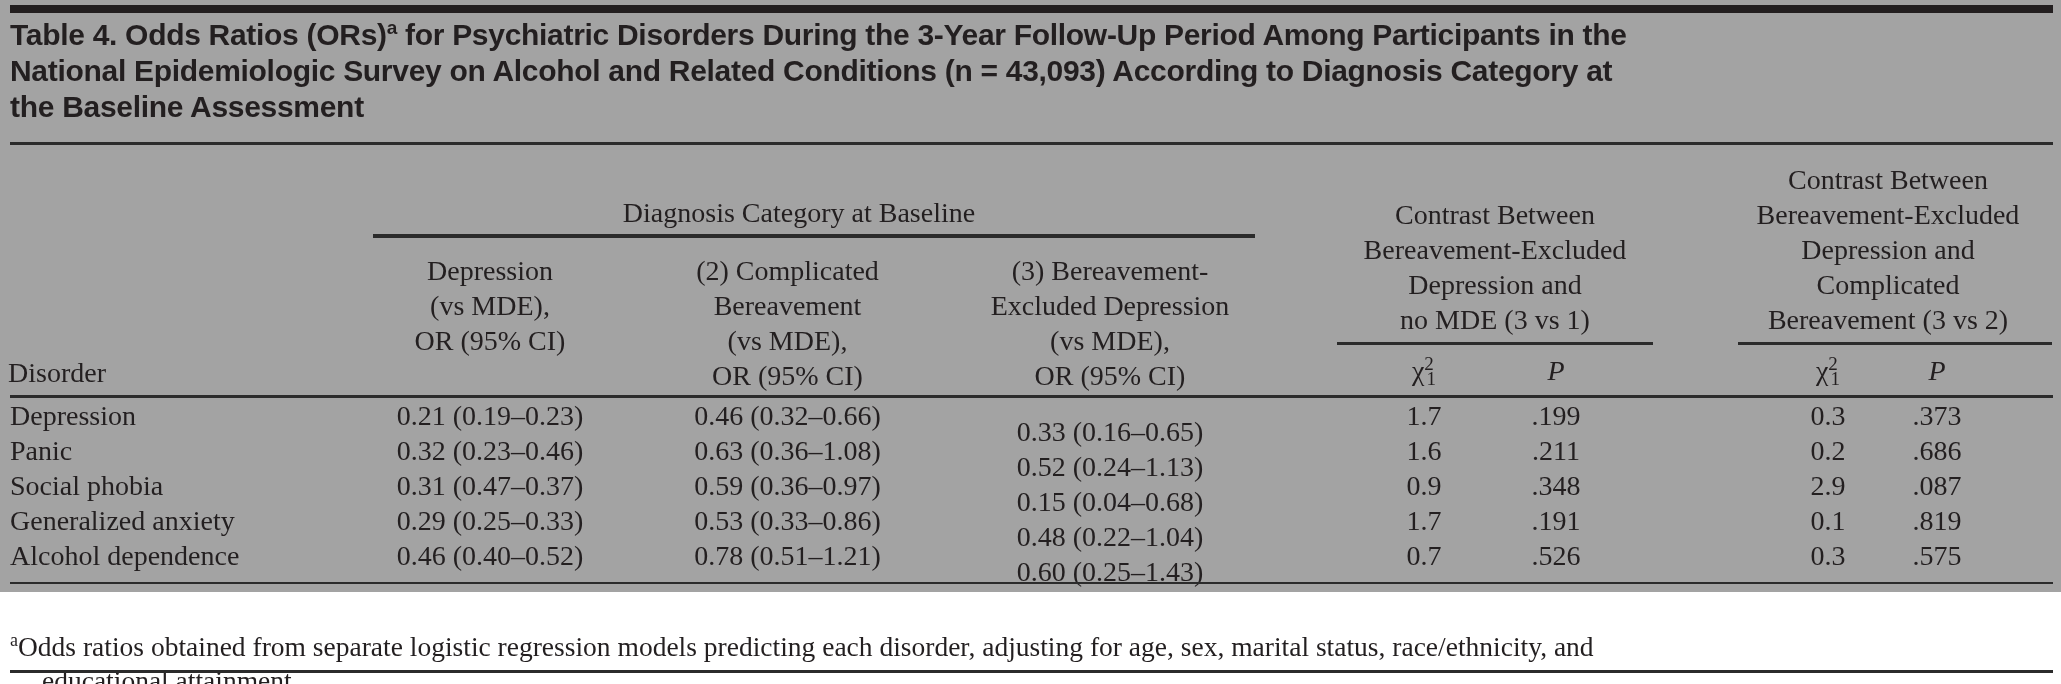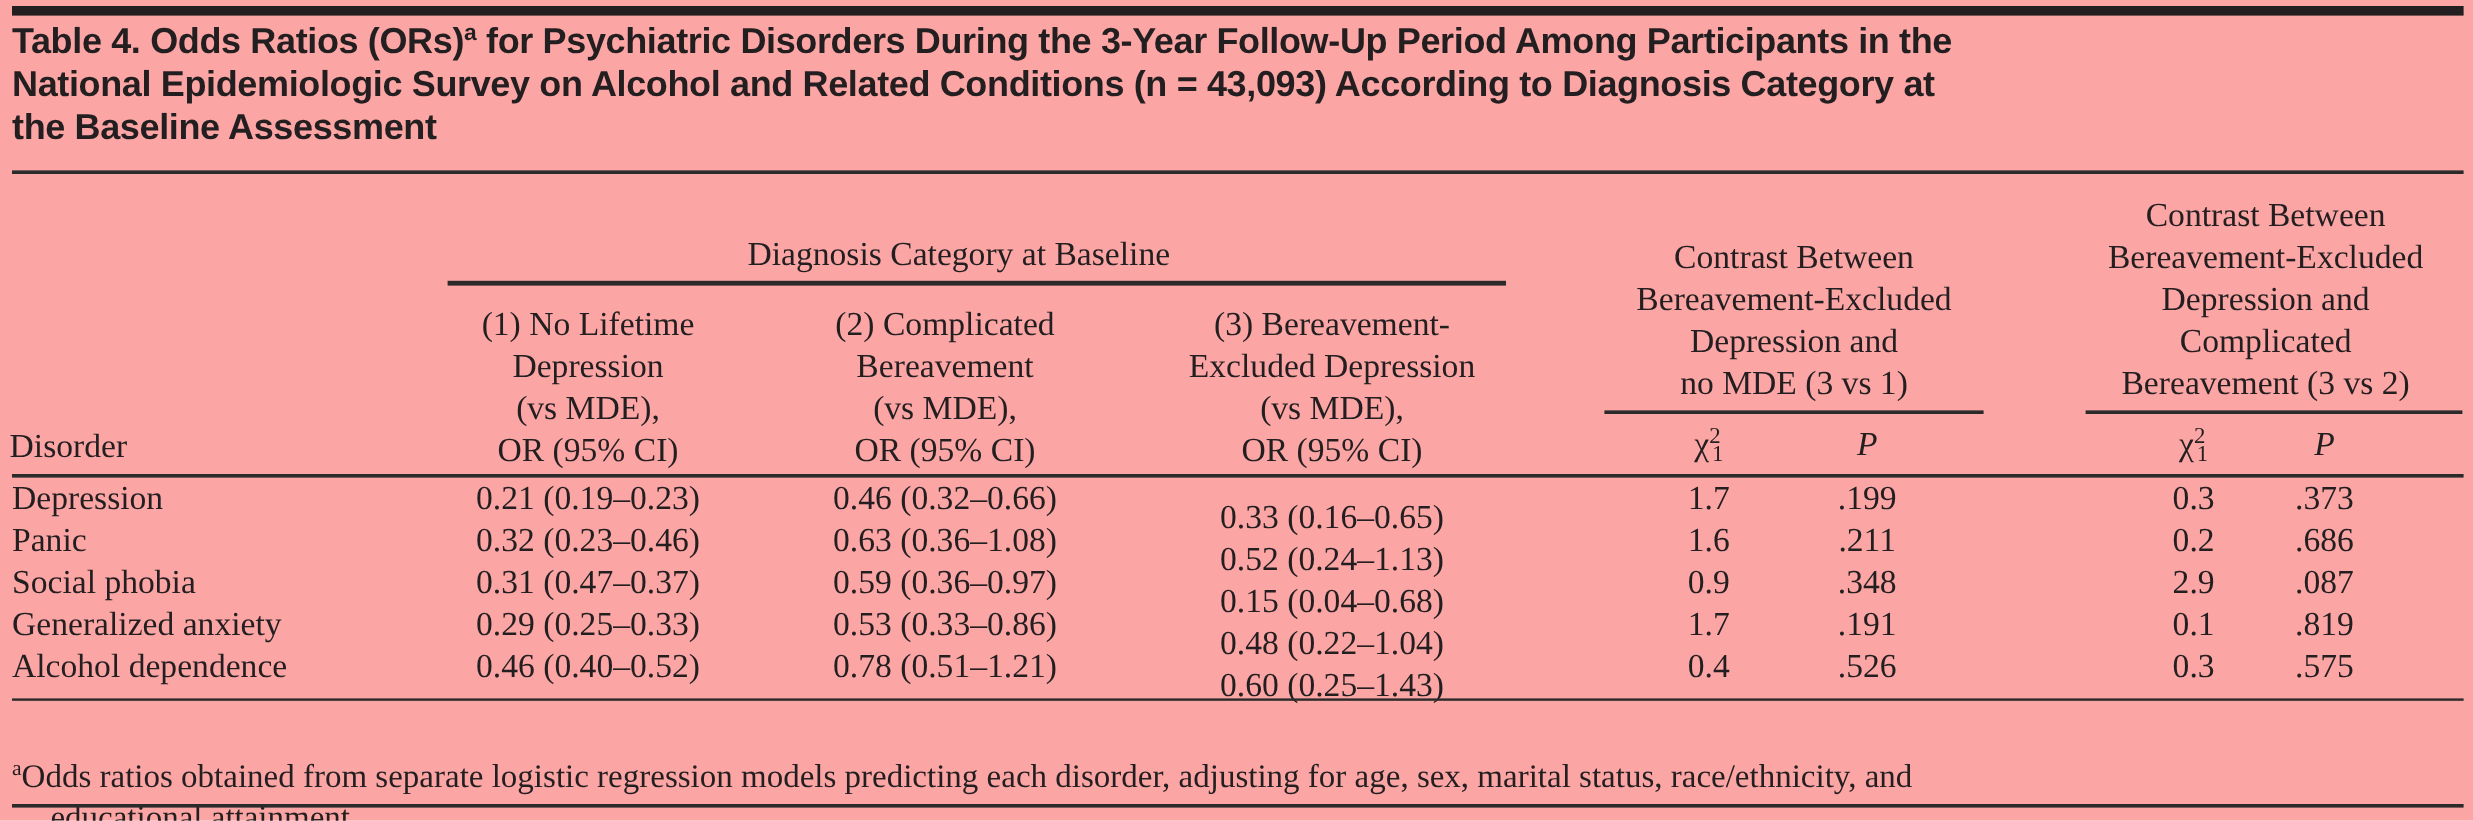--- a/index.html
+++ b/index.html
@@ -1,21 +1,21 @@
 <!DOCTYPE html>
 <html><head>
 <meta charset="utf-8">
 <style>
   * { margin: 0; padding: 0; box-sizing: border-box; }
   html, body { background: #ffffff; }
   body { width: 2061px; height: 684px; overflow: hidden; position: relative; }
 
   .page {
-    position: absolute; top: 0; left: 0; width: 2061px; height: 684px;
-    background: #fca5a5; color: #231f20;
+    position: absolute; top: 0; left: 0; width: 2061px; height: 592px;
+    background: #a3a3a3; color: #231f20;
     font-family: "Liberation Serif", serif;
   }
 
   .topbar {
     position: absolute; top: 5px; left: 10px; width: 2043px; height: 8px;
     background: #231f20;
   }
 
   .title {
     position: absolute; top: 17px; left: 10px; width: 2043px;
@@ -90,21 +90,20 @@
   </div>
 
   <div class="rule rule-title"></div>
 
   <div class="thead">
 
     <div class="cellblock diag-spanner">Diagnosis Category at Baseline</div>
     <div class="spanner-rule diag-rule"></div>
 
     <div class="cellblock colhdr1">
-      <div>(1) No Lifetime</div>
       <div>Depression</div>
       <div>(vs MDE),</div>
       <div>OR (95% CI)</div>
     </div>
 
     <div class="cellblock colhdr2">
       <div>(2) Complicated</div>
       <div>Bereavement</div>
       <div>(vs MDE),</div>
       <div>OR (95% CI)</div>
@@ -188,21 +187,21 @@
       <div class="c-p1">.191</div>
       <div class="c-x2">0.1</div>
       <div class="c-p2">.819</div>
     </div>
 
     <div class="row">
       <div class="c-dis">Alcohol dependence</div>
       <div class="c-or1">0.46 (0.40–0.52)</div>
       <div class="c-or2">0.78 (0.51–1.21)</div>
       <div class="c-or3">0.60 (0.25–1.43)</div>
-      <div class="c-x1">0.4</div>
+      <div class="c-x1">0.7</div>
       <div class="c-p1">.526</div>
       <div class="c-x2">0.3</div>
       <div class="c-p2">.575</div>
     </div>
 
   </div>
 
   <div class="rule rule-data"></div>
 
   <div class="footnote">

